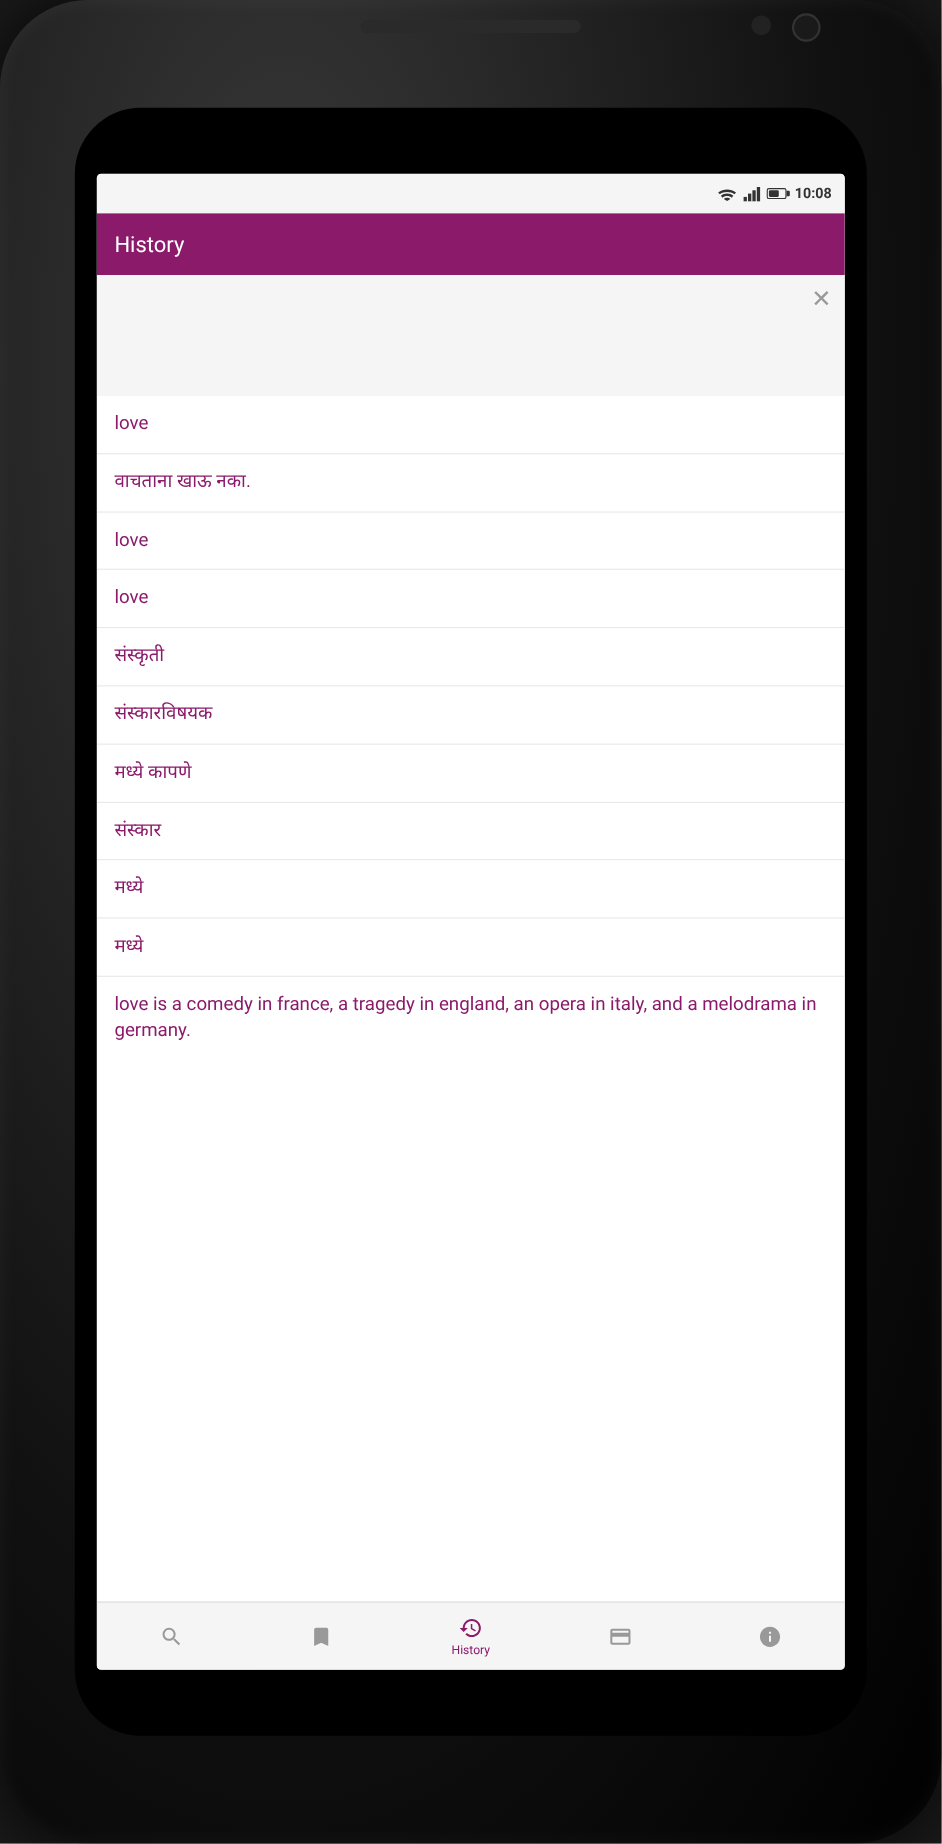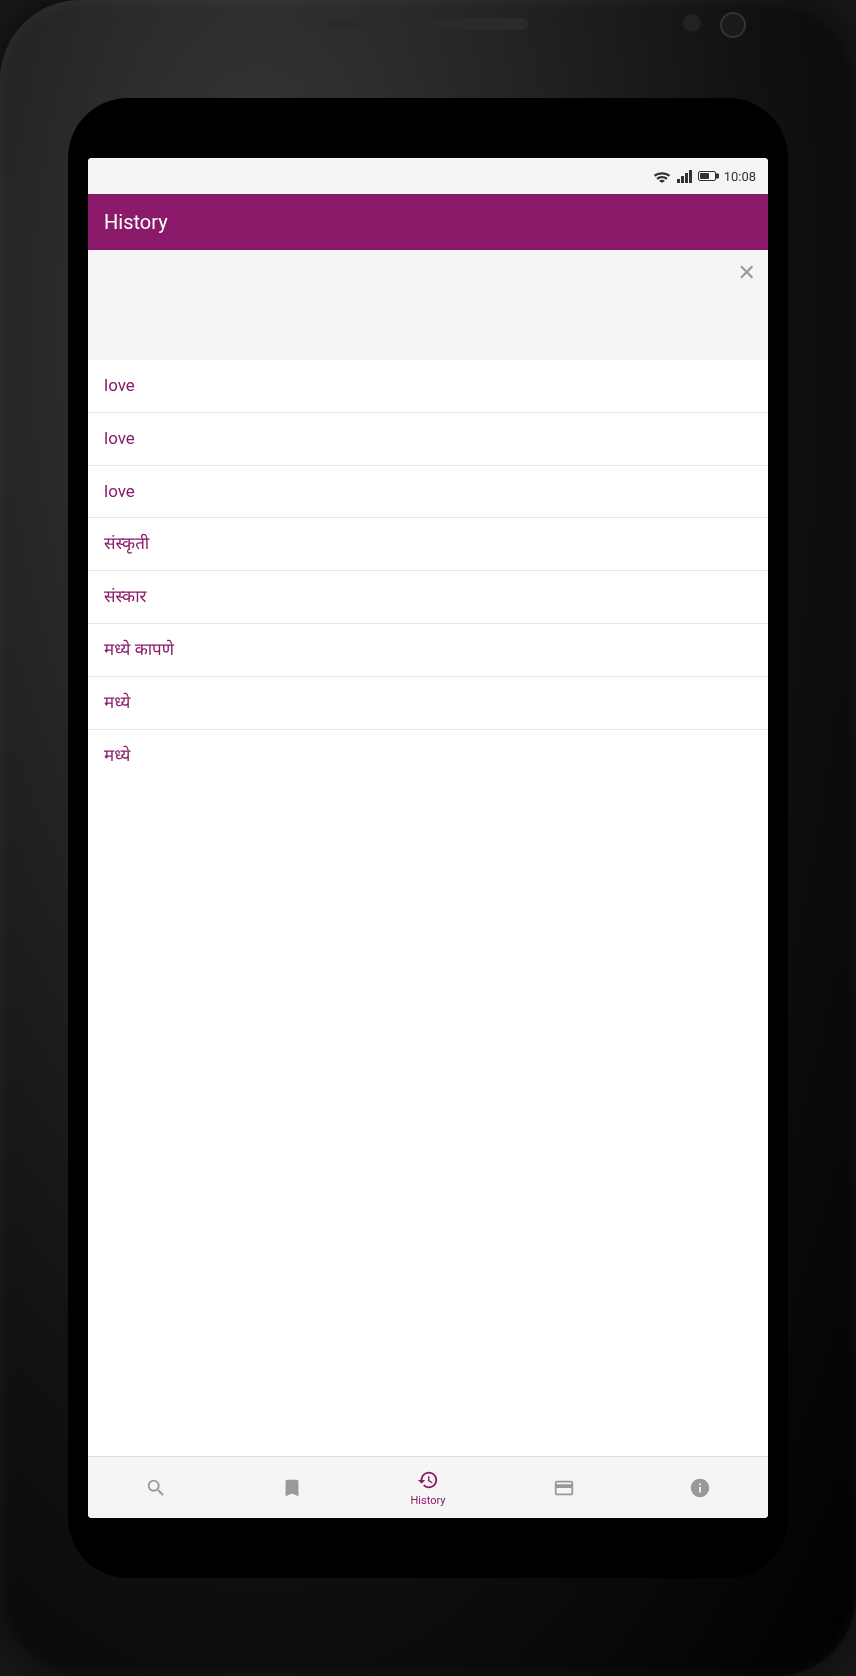--- a/index.html
+++ b/index.html
@@ -142,21 +142,21 @@
 
     .battery-fill {
       width: 65%;
       height: 100%;
       background: #333;
       border-radius: 1px;
     }
 
     .time-text {
       font-size: 13px;
-      font-weight: 400;
+      font-weight: 700;
       color: #333;
       margin-left: 4px;
     }
 
     
     .app-bar {
       background: #8B1A6B;
       height: 56px;
       display: flex;
       align-items: center;
@@ -280,27 +280,30 @@
         <span class="app-bar-title">History</span>
       </div>
 
       <div class="search-area">
         <span class="close-btn">✕</span>
       </div>
 
       <div class="history-list">
 
       <div class="history-item"><span class="history-item-text">love</span></div>
+          <div class="history-item"><span class="history-item-text">वाचताना खाऊ नका.</span></div>
           <div class="history-item"><span class="history-item-text">love</span></div>
           <div class="history-item"><span class="history-item-text">love</span></div>
           <div class="history-item"><span class="history-item-text">संस्कृती</span></div>
+          <div class="history-item"><span class="history-item-text">संस्कारविषयक</span></div>
+          <div class="history-item"><span class="history-item-text">मध्ये कापणे</span></div>
           <div class="history-item"><span class="history-item-text">संस्कार</span></div>
-          <div class="history-item"><span class="history-item-text">मध्ये कापणे</span></div>
           <div class="history-item"><span class="history-item-text">मध्ये</span></div>
           <div class="history-item"><span class="history-item-text">मध्ये</span></div>
+          <div class="history-item"><span class="history-item-text">love is a comedy in france, a tragedy in england, an opera in italy, and a melodrama in germany.</span></div>
         </div>
 
       <div class="bottom-nav">
 
         <div class="nav-item nav-item-inactive">
           <svg class="nav-svg" viewBox="0 0 24 24">
             <path d="M15.5 14h-.79l-.28-.27A6.471 6.471 0 0 0 16 9.5 6.5 6.5 0 1 0 9.5 16c1.61 0 3.09-.59 4.23-1.57l.27.28v.79l5 4.99L20.49 19l-4.99-5zm-6 0C7.01 14 5 11.99 5 9.5S7.01 5 9.5 5 14 7.01 14 9.5 11.99 14 9.5 14z" fill="#999"></path>
           </svg>
         </div>
 

